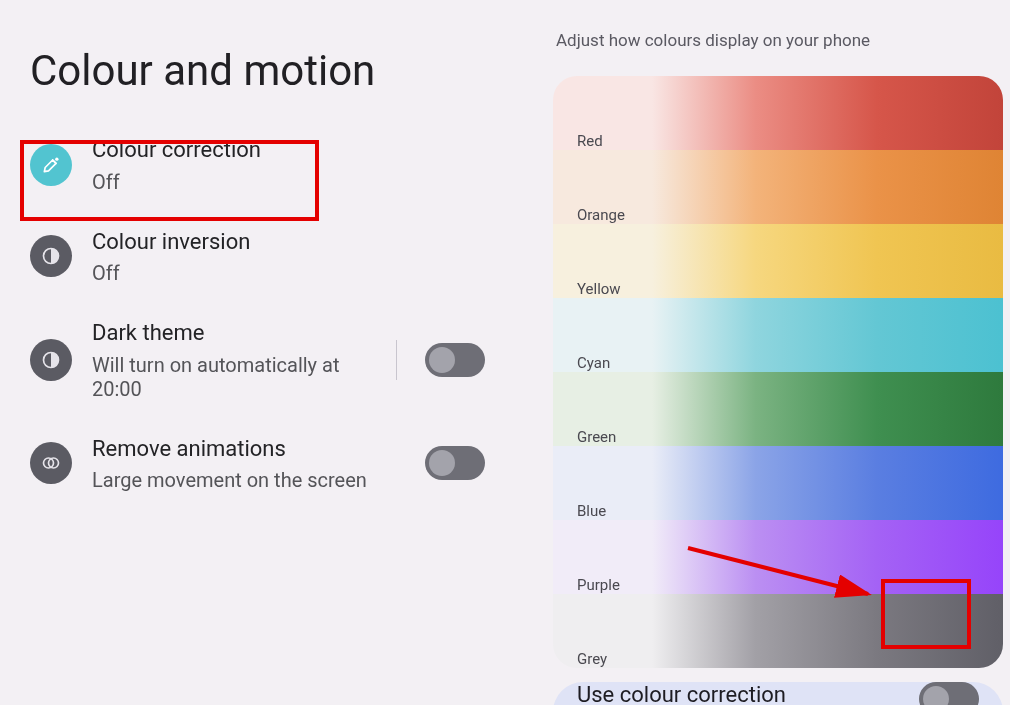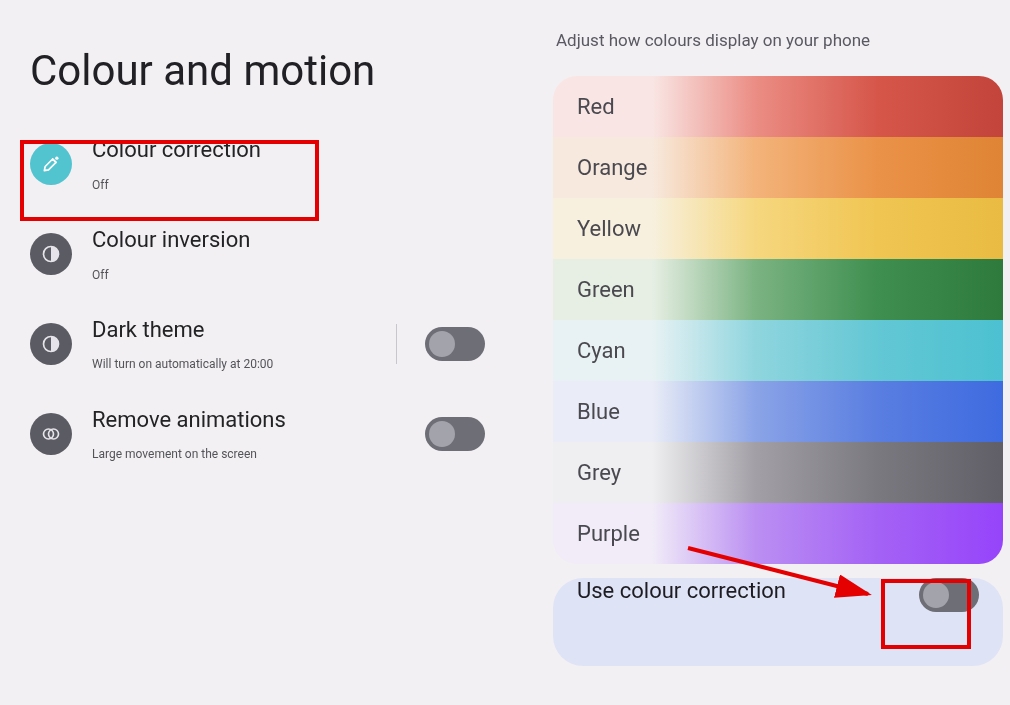--- a/index.html
+++ b/index.html
@@ -50,21 +50,21 @@
     align-items: center;
     justify-content: center;
     flex-shrink: 0;
     margin-right: 20px;
   }
   .icon-disc.teal { background: #52c4d0; }
   .icon-disc.grey { background: #5b5b63; }
   .icon-disc svg { width: 20px; height: 20px; }
   .setting-text { flex: 1; padding-right: 12px; }
   .setting-title { font-size: 22px; font-weight: 400; color: #232326; line-height: 1.25; }
-  .setting-sub  { font-size: 12px; color: #545458; margin-top: 14px; line-height: 1.2; }
+  .setting-sub  { font-size: 20px; color: #545458; margin-top: 6px; line-height: 1.2; }
   .toggle-area { display: flex; align-items: center; }
   .divider {
     width: 1px; height: 40px; background: #c8c5ce; margin-right: 28px;
   }
   .toggle {
     width: 60px;
     height: 34px;
     border-radius: 17px;
     position: relative;
     flex-shrink: 0;
@@ -88,25 +88,25 @@
     margin-left: 20px;
   }
   .swatch-card {
     width: 450px;
     margin-left: 17px;
     border-radius: 24px;
     overflow: hidden;
     background: #f3f0f4;
   }
   .swatch-row {
-    height: 61px;
-    display: flex;
-    align-items: center;
+    height: 74px;
+    display: flex;
+    align-items: flex-end;
     padding-left: 24px;
-    font-size: 22px;
+    font-size: 15px;
     color: #4a4950;
   }
   .use-row-card {
     width: 450px;
     height: 88px;
     margin-left: 17px;
     margin-top: 14px;
     background: #dfe3f6;
     border-radius: 30px;
     display: flex;
@@ -204,34 +204,34 @@
   <div class="swatch-card" id="swatch-card">
       <div class="swatch-row" style="background: linear-gradient(90deg, rgb(249, 230, 228) 0%, rgb(249, 230, 228) 22%, rgb(235, 141, 132) 45%, rgb(214, 86, 74) 72%, rgb(194, 68, 58) 100%);">
         <span>Red</span>
       </div>
       <div class="swatch-row" style="background: linear-gradient(90deg, rgb(247, 233, 222) 0%, rgb(247, 233, 222) 22%, rgb(243, 179, 122) 45%, rgb(234, 146, 72) 72%, rgb(223, 132, 52) 100%);">
         <span>Orange</span>
       </div>
       <div class="swatch-row" style="background: linear-gradient(90deg, rgb(247, 240, 222) 0%, rgb(247, 240, 222) 22%, rgb(246, 215, 127) 45%, rgb(240, 197, 82) 72%, rgb(233, 187, 66) 100%);">
         <span>Yellow</span>
       </div>
+      <div class="swatch-row" style="background: linear-gradient(90deg, rgb(232, 242, 244) 0%, rgb(232, 242, 244) 22%, rgb(143, 213, 222) 45%, rgb(99, 199, 212) 72%, rgb(76, 193, 209) 100%);">
+        <span>Cyan</span>
+      </div>
       <div class="swatch-row" style="background: linear-gradient(90deg, rgb(231, 239, 228) 0%, rgb(231, 239, 228) 22%, rgb(123, 179, 130) 45%, rgb(63, 143, 80) 72%, rgb(46, 122, 61) 100%);">
         <span>Green</span>
       </div>
-      <div class="swatch-row" style="background: linear-gradient(90deg, rgb(232, 242, 244) 0%, rgb(232, 242, 244) 22%, rgb(143, 213, 222) 45%, rgb(99, 199, 212) 72%, rgb(76, 193, 209) 100%);">
-        <span>Cyan</span>
-      </div>
       <div class="swatch-row" style="background: linear-gradient(90deg, rgb(234, 237, 247) 0%, rgb(234, 237, 247) 22%, rgb(139, 164, 231) 45%, rgb(90, 126, 225) 72%, rgb(62, 107, 224) 100%);">
         <span>Blue</span>
       </div>
+      <div class="swatch-row" style="background: linear-gradient(90deg, rgb(241, 236, 248) 0%, rgb(241, 236, 248) 22%, rgb(187, 143, 242) 45%, rgb(164, 98, 245) 72%, rgb(150, 68, 250) 100%);">
+        <span>Purple</span>
+      </div>
       <div class="swatch-row" style="background: linear-gradient(90deg, rgb(239, 238, 240) 0%, rgb(239, 238, 240) 22%, rgb(162, 160, 166) 45%, rgb(123, 121, 128) 72%, rgb(96, 95, 103) 100%);">
         <span>Grey</span>
-      </div>
-      <div class="swatch-row" style="background: linear-gradient(90deg, rgb(241, 236, 248) 0%, rgb(241, 236, 248) 22%, rgb(187, 143, 242) 45%, rgb(164, 98, 245) 72%, rgb(150, 68, 250) 100%);">
-        <span>Purple</span>
       </div>
     </div>
   <div class="use-row-card">
     <div class="label">Use colour correction</div>
     <div class="toggle off">
         <div class="knob"></div>
       </div>
   </div>
 </div>
 

